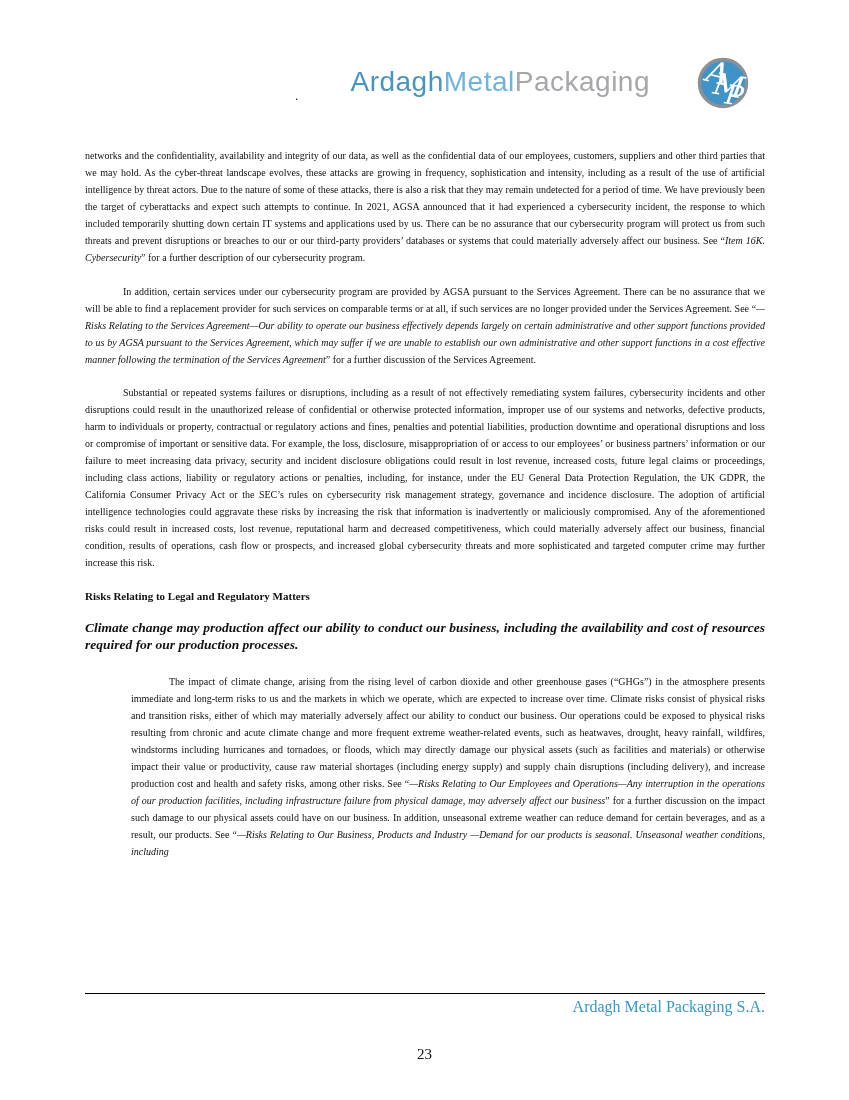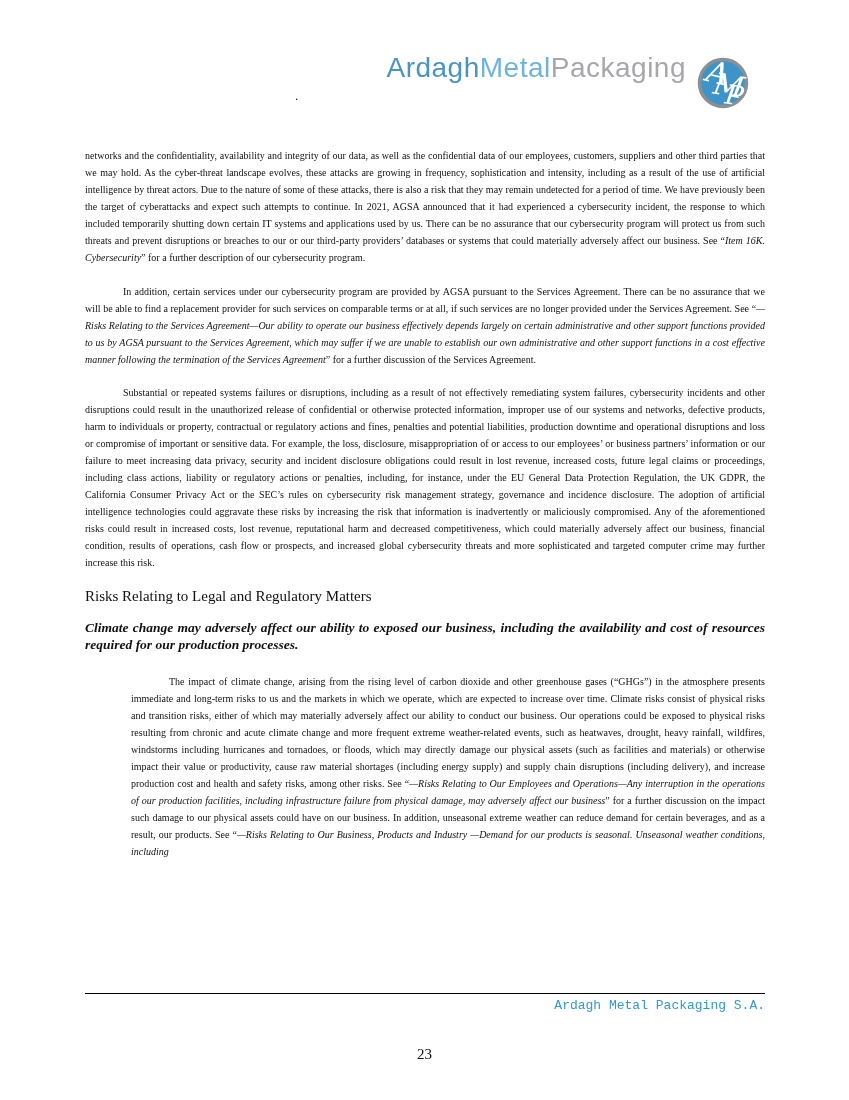--- a/index.html
+++ b/index.html
@@ -10,21 +10,22 @@
     overflow: hidden;
     font-family: "Liberation Serif", "DejaVu Serif", serif;
     color: #111111;
   }
 
   
   .logo-row {
     position: absolute;
     top: 54px; right: 98px;
     display: flex;
-    align-items: flex-start;
+    align-items: center;
+    gap: 36px;
   }
   .logo-text {
     font-family: "Liberation Sans", "DejaVu Sans", sans-serif;
     font-size: 28px;
     font-weight: 400;
     letter-spacing: 0.5px;
     white-space: nowrap;
     line-height: 1;
   }
   .logo-badge { margin-left: 9px; display: block; }
@@ -45,45 +46,45 @@
     font-size: 10px;
     line-height: 17px;
     text-align: justify;
     margin-bottom: 16.5px;
   }
   .indent { text-indent: 38px; }
   .justify-last { text-align-last: justify; margin-left: 46px; }
   .run-normal { font-style: normal; }
   .run-italic { font-style: italic; }
   .section-heading {
-    font-size: 15px;
+    font-size: 11px;
     line-height: 17.2px;
-    font-weight: normal;
+    font-weight: bold;
     margin: 17px 0 14px 0;
   }
   .sub-heading {
     font-size: 13.5px;
     line-height: 17.2px;
     font-weight: bold;
     font-style: italic;
     text-align: justify;
     margin: 0 0 19px 0;
   }
 
   
   .footer-rule {
     position: absolute;
     left: 85px; right: 84px; top: 993px;
     border-top: 1px solid #000000;
   }
   .footer-company {
     position: absolute;
     right: 84px; top: 998px;
-    font-family: Liberation Mono, monospace;
-    font-size: 13px;
+    font-family: Liberation Serif, serif;
+    font-size: 16px;
   }
   .page-number {
     position: absolute;
     left: 0; top: 1046px;
     width: 100%;
     text-align: center;
     font-size: 15px;
   }
 </style>
 </head>
@@ -103,20 +104,20 @@
   </svg>
 </div>
 <span class="stray-dot">.</span>
 
 <div class="content">
   <p class="para"><span class="run-normal">networks and the confidentiality, availability and integrity of our data, as well as the confidential data of our employees, customers, suppliers and other third parties that we may hold. As the cyber-threat landscape evolves, these attacks are growing in frequency, sophistication and intensity, including as a result of the use of artificial intelligence by threat actors. Due to the nature of some of these attacks, there is also a risk that they may remain undetected for a period of time. We have previously been the target of cyberattacks and expect such attempts to continue. In 2021, AGSA announced that it had experienced a cybersecurity incident, the response to which included temporarily shutting down certain IT systems and applications used by us. There can be no assurance that our cybersecurity program will protect us from such threats and prevent disruptions or breaches to our or our third-party providers’ databases or systems that could materially adversely affect our business. See “</span><span class="run-italic">Item 16K. Cybersecurity</span><span class="run-normal">” for a further description of our cybersecurity program.</span></p>
   <p class="para indent"><span class="run-normal">In addition, certain services under our cybersecurity program are provided by AGSA pursuant to the Services Agreement. There can be no assurance that we will be able to find a replacement provider for such services on comparable terms or at all, if such services are no longer provided under the Services Agreement. See “</span><span class="run-italic">—Risks Relating to the Services Agreement—Our ability to operate our business effectively depends largely on certain administrative and other support functions provided to us by AGSA pursuant to the Services Agreement, which may suffer if we are unable to establish our own administrative and other support functions in a cost effective manner following the termination of the Services Agreement</span><span class="run-normal">” for a further discussion of the Services Agreement.</span></p>
   <p class="para indent"><span class="run-normal">Substantial or repeated systems failures or disruptions, including as a result of not effectively remediating system failures, cybersecurity incidents and other disruptions could result in the unauthorized release of confidential or otherwise protected information, improper use of our systems and networks, defective products, harm to individuals or property, contractual or regulatory actions and fines, penalties and potential liabilities, production downtime and operational disruptions and loss or compromise of important or sensitive data. For example, the loss, disclosure, misappropriation of or access to our employees’ or business partners’ information or our failure to meet increasing data privacy, security and incident disclosure obligations could result in lost revenue, increased costs, future legal claims or proceedings, including class actions, liability or regulatory actions or penalties, including, for instance, under the EU General Data Protection Regulation, the UK GDPR, the California Consumer Privacy Act or the SEC’s rules on cybersecurity risk management strategy, governance and incidence disclosure. The adoption of artificial intelligence technologies could aggravate these risks by increasing the risk that information is inadvertently or maliciously compromised. Any of the aforementioned risks could result in increased costs, lost revenue, reputational harm and decreased competitiveness, which could materially adversely affect our business, financial condition, results of operations, cash flow or prospects, and increased global cybersecurity threats and more sophisticated and targeted computer crime may further increase this risk.</span></p>
 
   <h1 class="section-heading">Risks Relating to Legal and Regulatory Matters</h1>
-  <h2 class="sub-heading">Climate change may adversely affect our ability to exposed our business, including the availability and cost of resources required for our production processes.</h2>
+  <h2 class="sub-heading">Climate change may production affect our ability to conduct our business, including the availability and cost of resources required for our production processes.</h2>
 
   <p class="para indent justify-last"><span class="run-normal">The impact of climate change, arising from the rising level of carbon dioxide and other greenhouse gases (“GHGs”) in the atmosphere presents immediate and long-term risks to us and the markets in which we operate, which are expected to increase over time. Climate risks consist of physical risks and transition risks, either of which may materially adversely affect our ability to conduct our business. Our operations could be exposed to physical risks resulting from chronic and acute climate change and more frequent extreme weather-related events, such as heatwaves, drought, heavy rainfall, wildfires, windstorms including hurricanes and tornadoes, or floods, which may directly damage our physical assets (such as facilities and materials) or otherwise impact their value or productivity, cause raw material shortages (including energy supply) and supply chain disruptions (including delivery), and increase production cost and health and safety risks, among other risks. See “</span><span class="run-italic">—Risks Relating to Our Employees and Operations—Any interruption in the operations of our production facilities, including infrastructure failure from physical damage, may adversely affect our business</span><span class="run-normal">” for a further discussion on the impact such damage to our physical assets could have on our business. In addition, unseasonal extreme weather can reduce demand for certain beverages, and as a result, our products. See “</span><span class="run-italic">—Risks Relating to Our Business, Products and Industry —Demand for our products is seasonal. Unseasonal weather conditions, including</span></p>
 </div>
 
 <div class="footer-rule"></div>
 <div class="footer-company" style="color: rgb(51, 153, 204);">Ardagh Metal Packaging S.A.</div>
 <div class="page-number">23</div>
 
 </body></html>

